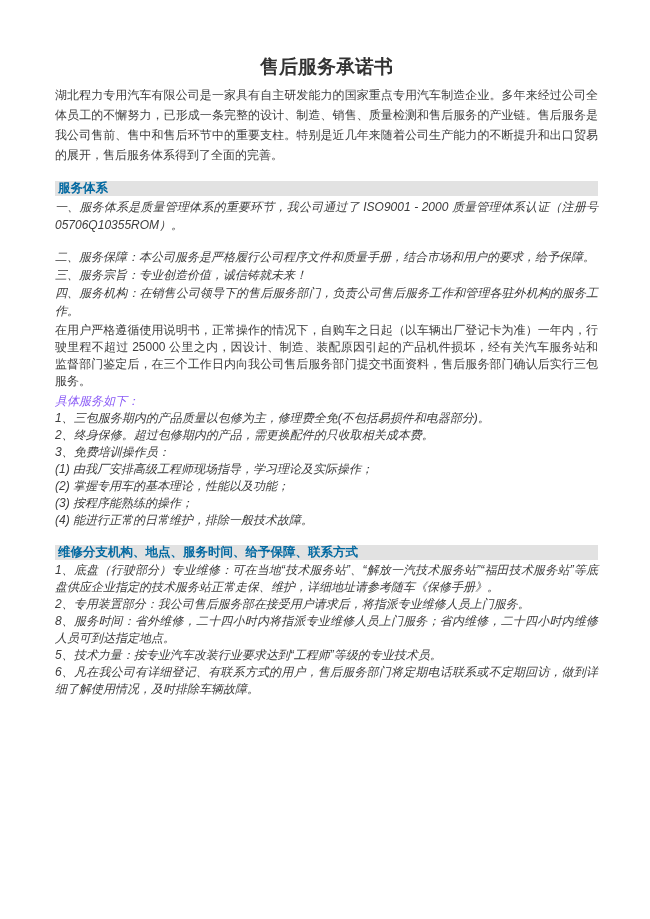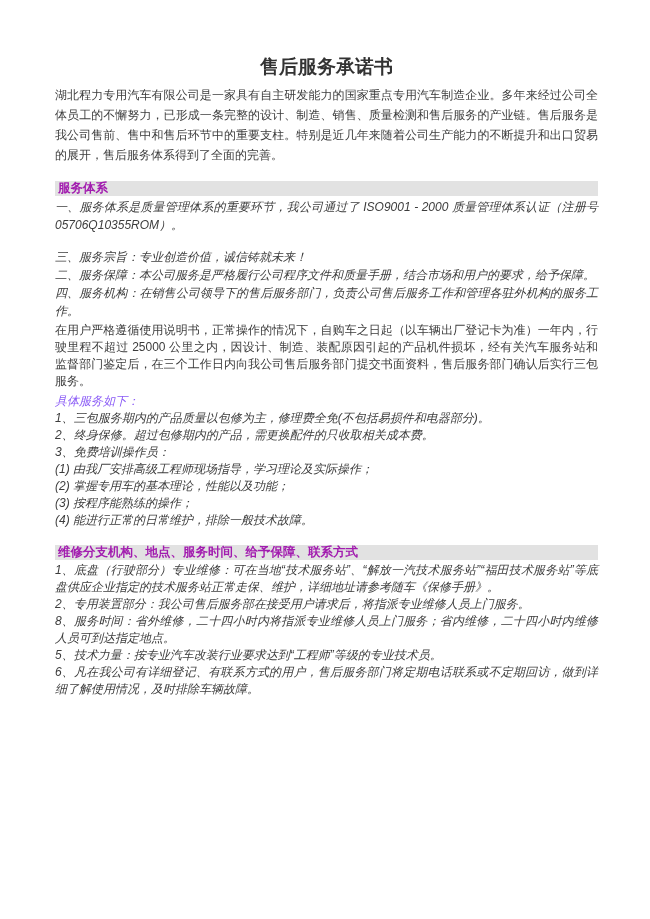--- a/index.html
+++ b/index.html
@@ -35,21 +35,21 @@
     text-align: justify;
     color: #3c3c3c;
   }
   .sec-heading {
     margin: 16px 0 2px 0;
     padding: 0 0 0 3px;
     background: #e2e2e2;
     font-size: 12.5px;
     line-height: 15px;
     font-weight: bold;
-    color: #a21caf;
+    color: #0369a1;
   }
   .item {
     font-size: 12px;
     line-height: 18px;
     text-align: justify;
     color: #3c3c3c;
     font-style: italic;
   }
   .gap-below {
     margin-bottom: 14px;
@@ -73,22 +73,22 @@
 <div class="page">
   <div class="content">
 
     <h1 class="doc-title">售后服务承诺书</h1>
 
     <p class="para">湖北程力专用汽车有限公司是一家具有自主研发能力的国家重点专用汽车制造企业。多年来经过公司全体员工的不懈努力，已形成一条完整的设计、制造、销售、质量检测和售后服务的产业链。售后服务是我公司售前、售中和售后环节中的重要支柱。特别是近几年来随着公司生产能力的不断提升和出口贸易的展开，售后服务体系得到了全面的完善。</p>
 
     <div class="section">
       <div class="sec-heading">服务体系</div>
       <div class="item gap-below">一、服务体系是质量管理体系的重要环节，我公司通过了 ISO9001 - 2000 质量管理体系认证（注册号 05706Q10355ROM）。</div>
+      <div class="item">二、服务保障：本公司服务是严格履行公司程序文件和质量手册，结合市场和用户的要求，给予保障。</div>
       <div class="item">三、服务宗旨：专业创造价值，诚信铸就未来！</div>
-      <div class="item">二、服务保障：本公司服务是严格履行公司程序文件和质量手册，结合市场和用户的要求，给予保障。</div>
       <div class="item">四、服务机构：在销售公司领导下的售后服务部门，负责公司售后服务工作和管理各驻外机构的服务工作。</div>
     </div>
 
     <div class="section sec-tight">
       <p class="para">在用户严格遵循使用说明书，正常操作的情况下，自购车之日起（以车辆出厂登记卡为准）一年内，行驶里程不超过 25000 公里之内，因设计、制造、装配原因引起的产品机件损坏，经有关汽车服务站和监督部门鉴定后，在三个工作日内向我公司售后服务部门提交书面资料，售后服务部门确认后实行三包服务。</p>
       <div class="item subtitle">具体服务如下：</div>
       <div class="item">1、三包服务期内的产品质量以包修为主，修理费全免(不包括易损件和电器部分)。</div>
       <div class="item">2、终身保修。超过包修期内的产品，需更换配件的只收取相关成本费。</div>
       <div class="item">3、免费培训操作员：</div>
       <div class="item">(1) 由我厂安排高级工程师现场指导，学习理论及实际操作；</div>

